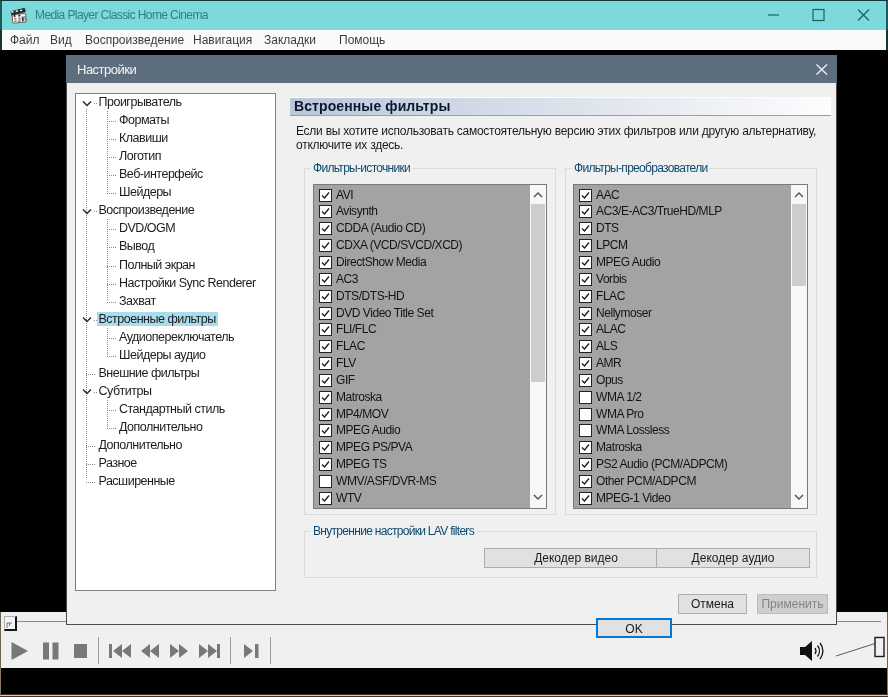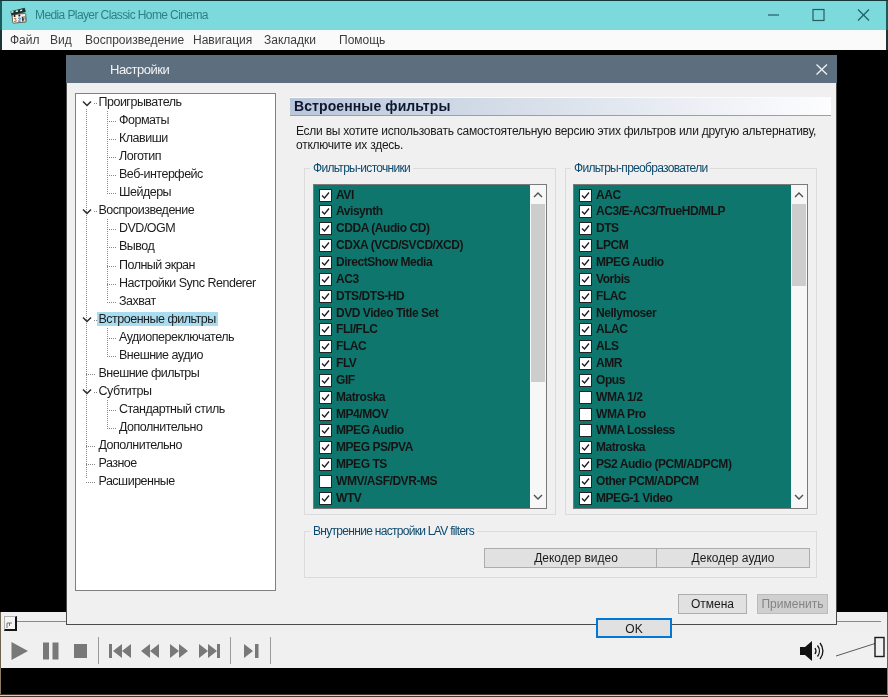--- a/index.html
+++ b/index.html
@@ -21,34 +21,34 @@
 
 #toolbar{left:0;top:633px;width:888px;height:35px;background:#f0f0f0;border-left:1px solid #6e6253;border-right:1px solid #6e6253;}
 .sep{top:4px;width:1px;height:27px;background:#9b9b9b;}
 
 #bstrip{left:0;top:668px;width:888px;height:26px;background:#000;border-left:1px solid #8b7b60;border-right:1px solid #8b7b60;}
 #bline{left:0;top:694px;width:888px;height:3px;background:#463325;}
 #bline2{left:0;top:695px;width:888px;height:1px;background:#e0cda4;}
 
 #dlg{left:66px;top:55px;width:771px;height:570px;background:#f0f0f0;box-shadow:inset 0 0 0 1px #4b4b4b;}
 #dtitle{left:0;top:0;width:771px;height:28px;background:#5d6e7f;}
-#dtext{left:11px;top:7px;font-size:13px;letter-spacing:-0.5px;color:#f4f4f4;margin-left:33px;}
+#dtext{left:11px;top:7px;font-size:13px;letter-spacing:-0.5px;color:#f4f4f4;}
 
 #tree{left:9px;top:38px;width:201px;height:498px;background:#fff;border:1px solid #808080;}
 .trow{font-size:12.5px;letter-spacing:-0.5px;color:#1c1c1c;white-space:nowrap;}
 .tsel{background:#aadcf0;padding:0 2px;margin-left:-2px;}
 .dotv{width:1px;background-image:repeating-linear-gradient(to bottom,#888 0,#888 1px,transparent 1px,transparent 2px);}
 .doth{height:1px;background-image:repeating-linear-gradient(to right,#888 0,#888 1px,transparent 1px,transparent 2px);}
 
 #hdrband{left:224px;top:42px;width:541px;height:19px;background:linear-gradient(to right,#bac7da,#fdfdfe);border-bottom:1px solid #98a0ae;border-top:1px solid #fafbfc;}
 #hdrtext{left:228px;top:43px;font-size:14px;font-weight:bold;letter-spacing:0.1px;color:#0d1830;}
 .desc{left:230px;font-size:12px;letter-spacing:-0.25px;color:#1b1b1b;white-space:nowrap;}
 .gb{border:1px solid #dbdbdb;}
 .gblabel{font-size:12px;letter-spacing:-0.7px;color:#0c4a6e;background:#f0f0f0;padding:0 3px;white-space:nowrap;}
-.list{background:#0f766e;border:1px solid #7a7a7a;font-weight:bold;}
+.list{background:#a3a3a3;border:1px solid #7a7a7a;}
 .lrow{font-size:12px;letter-spacing:-0.45px;color:#141414;white-space:nowrap;}
 .cb{width:13px;height:13px;background:#fff;border:1.2px solid #222;}
 .sbar{background:#f7f7f7;}
 .sthumb{background:#cdcdcd;}
 .btn{background:#e1e1e1;border:1px solid #adadad;font-size:12px;color:#1a1a1a;text-align:center;}
 .btnd{background:#cfcfcf;border:1px solid #bcbcbc;font-size:12px;color:#848484;text-align:center;}
 .btnok{background:#e1e1e1;border:2px solid #0078d7;font-size:12px;color:#1a1a1a;text-align:center;}
 </style></head><body>
 <div id="win">
 
@@ -175,21 +175,21 @@
         <div class="abs doth" style="left:31.0px;top:207.6px;width:9.0px"></div>
         <div class="abs trow" style="left:43.0px;top:199.6px">Захват</div>
         <svg class="abs" style="left:6.0px;top:222.1px" width="10" height="8" viewBox="0 0 10 8">
           <path d="M1 1.5 L5 5.5 L9 1.5" stroke="#2b2b2b" stroke-width="1.5" fill="none"></path>
         </svg>
         <div class="abs doth" style="left:18.0px;top:225.6px;width:4.0px"></div>
         <div class="abs trow tsel" style="left:22.5px;top:217.6px">Встроенные фильтры</div>
         <div class="abs doth" style="left:31.0px;top:243.7px;width:9.0px"></div>
         <div class="abs trow" style="left:43.0px;top:235.7px">Аудиопереключатель</div>
         <div class="abs doth" style="left:31.0px;top:261.7px;width:9.0px"></div>
-        <div class="abs trow" style="left:43.0px;top:253.7px">Внешние аудио</div>
+        <div class="abs trow" style="left:43.0px;top:253.7px">Шейдеры аудио</div>
         <div class="abs doth" style="left:10.0px;top:279.8px;width:10.0px"></div>
         <div class="abs trow" style="left:22.5px;top:271.8px">Внешние фильтры</div>
         <svg class="abs" style="left:6.0px;top:294.3px" width="10" height="8" viewBox="0 0 10 8">
           <path d="M1 1.5 L5 5.5 L9 1.5" stroke="#2b2b2b" stroke-width="1.5" fill="none"></path>
         </svg>
         <div class="abs doth" style="left:18.0px;top:297.8px;width:4.0px"></div>
         <div class="abs trow" style="left:22.5px;top:289.8px">Субтитры</div>
         <div class="abs doth" style="left:31.0px;top:315.9px;width:9.0px"></div>
         <div class="abs trow" style="left:43.0px;top:307.9px">Стандартный стиль</div>
         <div class="abs doth" style="left:31.0px;top:333.9px;width:9.0px"></div>

